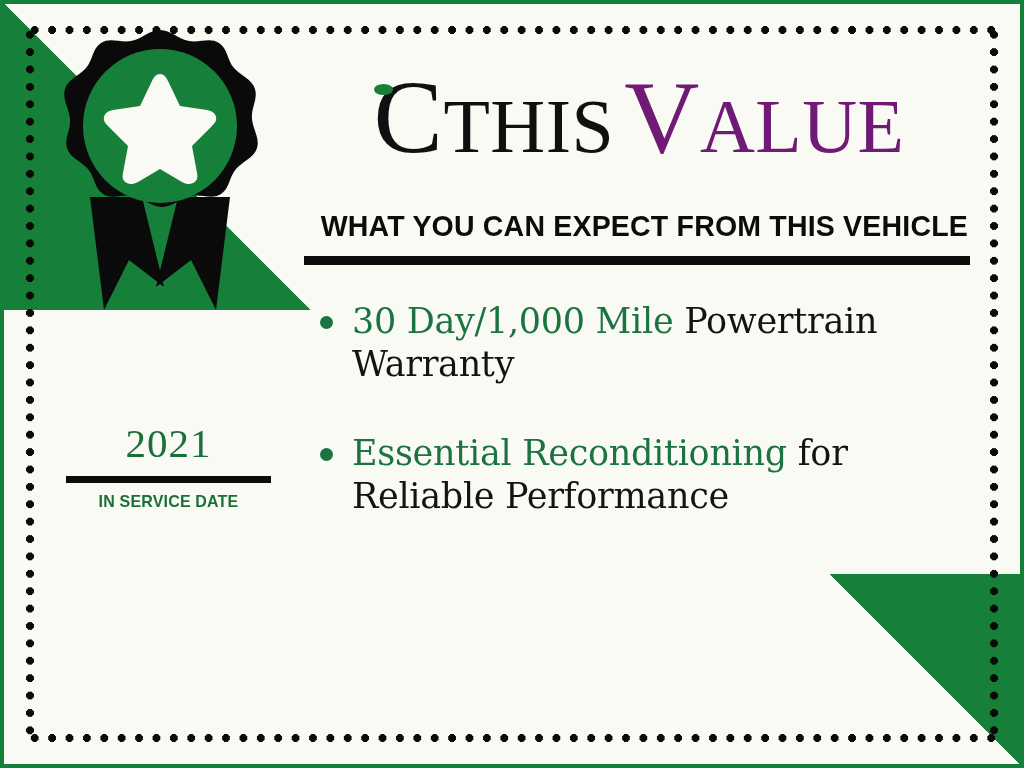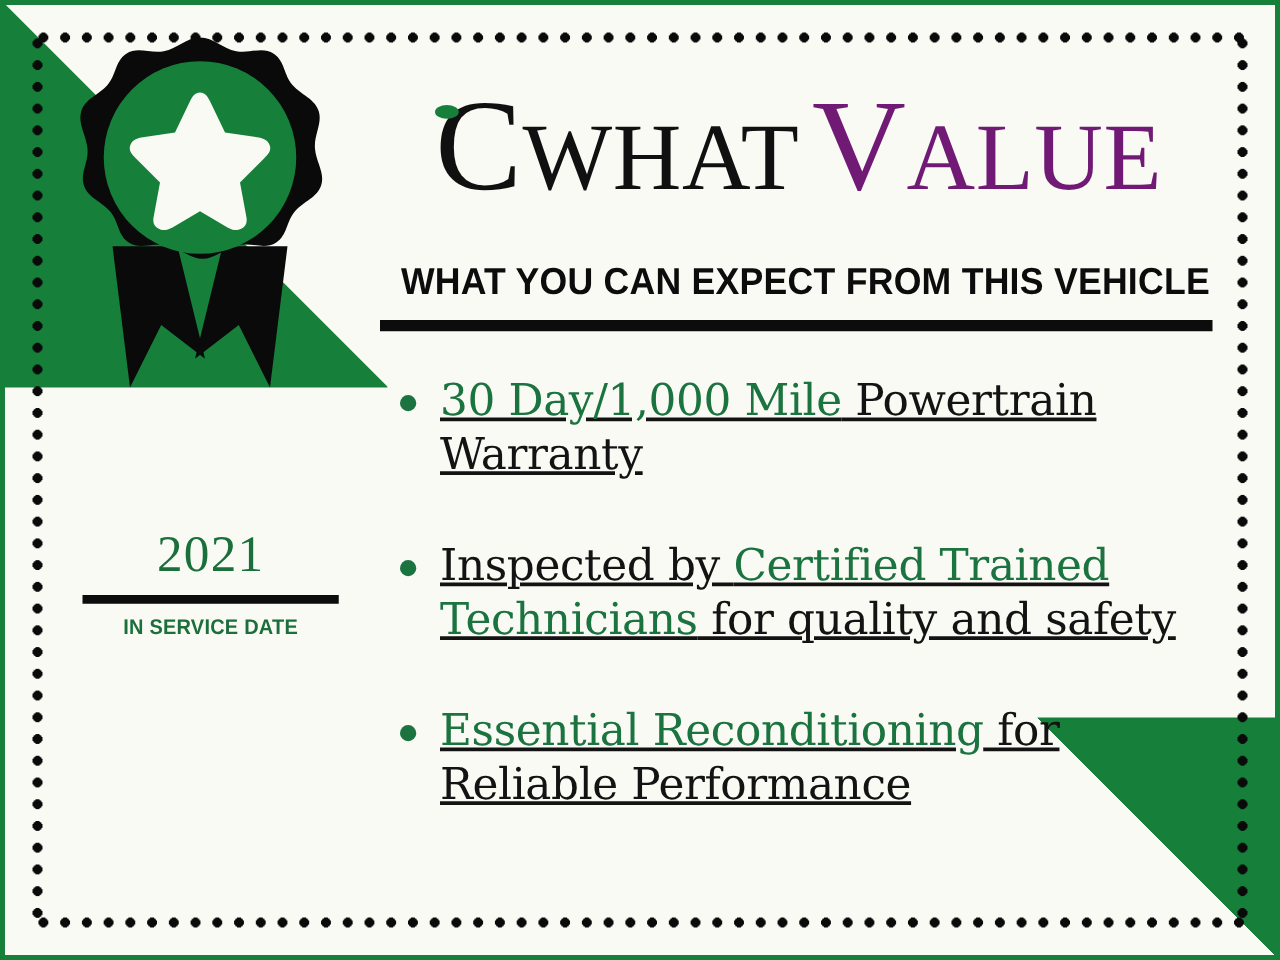--- a/index.html
+++ b/index.html
@@ -154,21 +154,20 @@
   }
   .bullet-item {
     position: relative;
     padding-left: 48px;
     margin-bottom: 46px;
     font-family: "DejaVu Serif", "Liberation Serif", serif;
     font-size: 35px;
     line-height: 43px;
     color: #131313;
     letter-spacing: -0.3px;
-    text-decoration: underline;
   }
   .bullet-item:last-child { margin-bottom: 16px; }
   .bullet-dot {
     position: absolute;
     left: 16px;
     top: 16px;
     width: 13px;
     height: 13px;
     border-radius: 50%;
     background: #1B7340;
@@ -216,35 +215,34 @@
         c 4 0 6 3 8 7 l 12 25 l 27 4 c 5 1 8 3 9 7 c 1 4 -2 7 -5 10
         l -19 19 l 5 27 c 1 5 0 8 -4 10 c -4 2 -7 1 -11 -1
         l -22 -13 l -22 13 c -4 2 -8 3 -11 1 c -4 -2 -5 -5 -4 -10
         l 5 -27 l -19 -19 c -3 -3 -6 -6 -5 -10 c 1 -4 4 -6 9 -7
         l 27 -4 l 12 -25 c 2 -4 4 -7 8 -7 Z"></path>
     </svg>
   </div>
 
   <div id="brand-title">
     <span class="word" id="brand-clift">
-      <span class="cap-big">C</span><span class="cap-small">WHAT</span>
+      <span class="cap-big">C</span><span class="cap-small">THIS</span>
       <span id="brand-dot"></span>
     </span><span class="word" id="brand-value">
       <span class="cap-big">V</span><span class="cap-small">ALUE</span>
     </span>
   </div>
 
   <div id="subtitle">WHAT YOU CAN EXPECT FROM THIS VEHICLE</div>
   <div id="subtitle-rule"></div>
 
   <div id="date-block">
     <div class="date-line">2021</div>
     <div id="date-rule"></div>
     <div id="date-caption">IN SERVICE DATE</div>
   </div>
 
   <div id="bullets">
       <div class="bullet-item"><span class="bullet-dot"></span><span class="green">30 Day/1,000 Mile</span><span class="black"> Powertrain Warranty</span></div>
-      <div class="bullet-item"><span class="bullet-dot"></span><span class="black">Inspected by </span><span class="green">Certified Trained Technicians</span><span class="black"> for quality and safety</span></div>
       <div class="bullet-item"><span class="bullet-dot"></span><span class="green">Essential Reconditioning</span><span class="black"> for Reliable Performance</span></div>
     </div>
 
 </div>
 
 </body></html>

